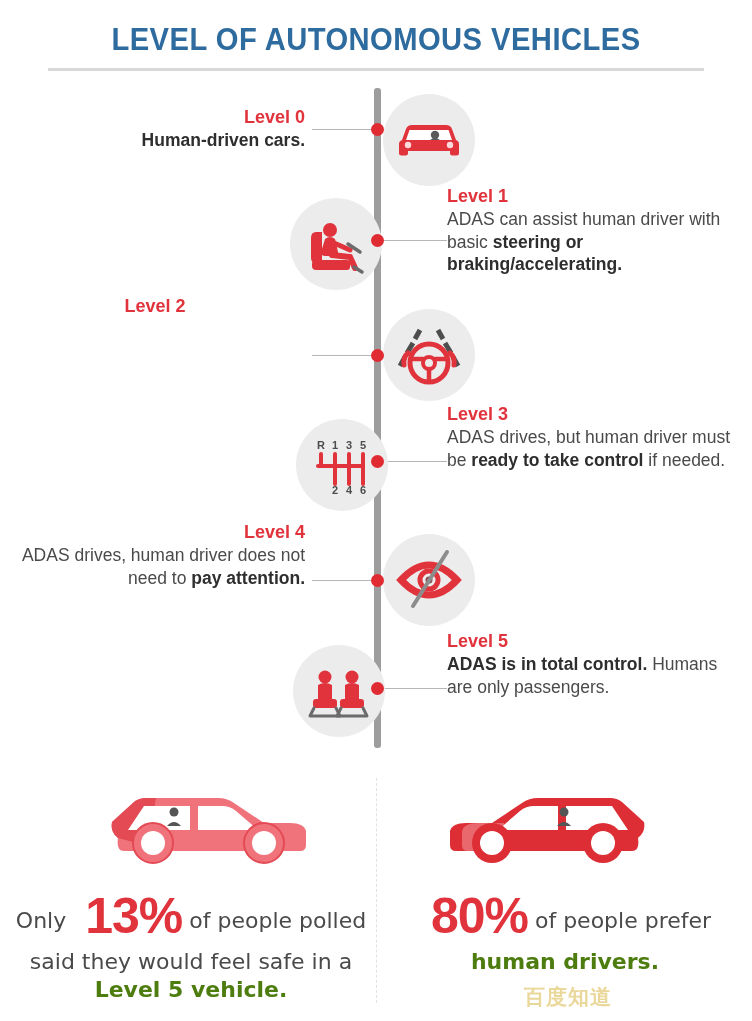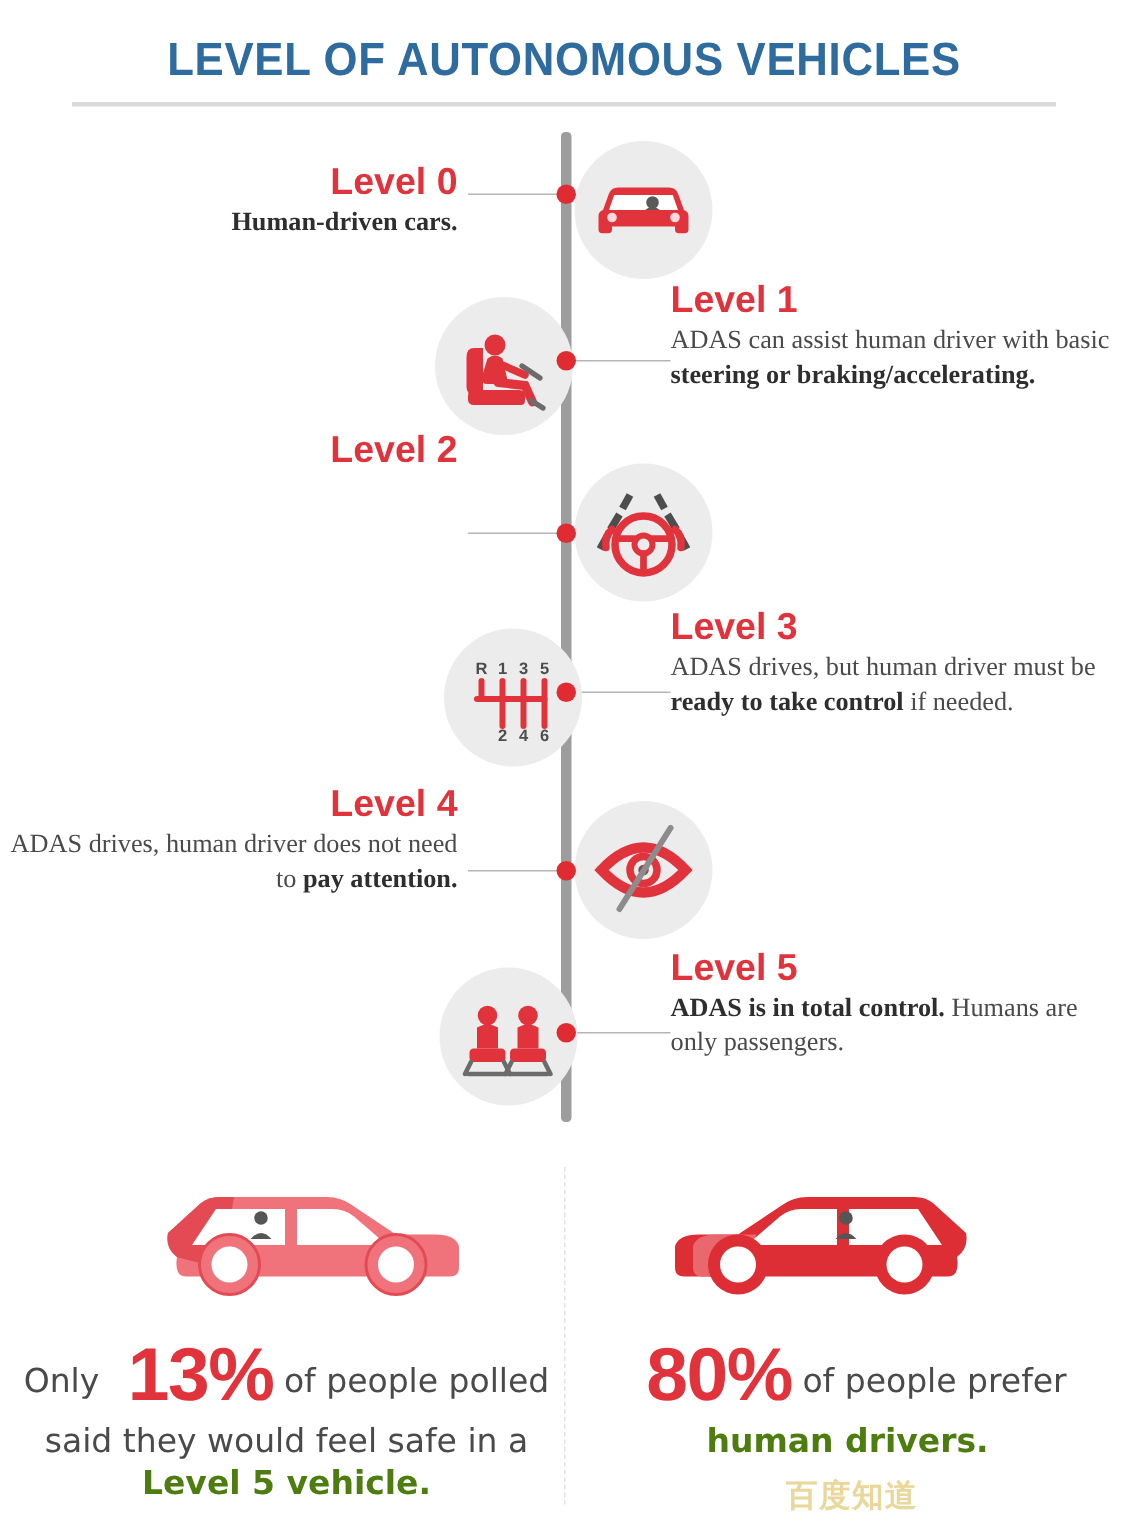--- a/index.html
+++ b/index.html
@@ -69,30 +69,30 @@
   
   .lvl {
     position: absolute;
     width: 300px;
   }
   .lvl.right { text-align: left; }
   .lvl.left  { text-align: right; }
   .lvl-head {
     color: #E1333C;
     font-weight: bold;
-    font-size: 25px;
+    font-size: 18px;
     line-height: 1.05;
     margin-bottom: 2px;
     font-family: "Liberation Sans", sans-serif;
   }
   .lvl-body {
     color: #4a4a4a;
     font-size: 17.5px;
     line-height: 1.30;
-    font-family: Liberation Serif, serif;
+    font-family: Liberation Sans, sans-serif;
   }
   .lvl-body b { color: #2e2e2e; font-weight: bold; }
 
   
   .stats-divider {
     position: absolute;
     left: 376px; top: 778px;
     width: 1px; height: 225px;
     border-left: 1px dashed #e2e2e2;
   }
@@ -198,21 +198,21 @@
             <path d="M24,0 l5,9"></path>
         </g>
         <circle cx="0" cy="6" r="19" fill="none" stroke="#E1333C" stroke-width="5"></circle>
         <circle cx="0" cy="6" r="6" fill="none" stroke="#E1333C" stroke-width="4"></circle>
         <path d="M-18,2 h12 M18,2 h-12 M0,12 v11" stroke="#E1333C" stroke-width="4.5" stroke-linecap="round"></path>
         <path d="M-21,-4 q-5,4 -4,12" stroke="#E1333C" stroke-width="5" fill="none" stroke-linecap="round"></path>
         <path d="M21,-4 q5,4 4,12" stroke="#E1333C" stroke-width="5" fill="none" stroke-linecap="round"></path>
       </g>
     </svg>
   </div>
-  <div class="lvl left" style="left:5px; top:287px; width:300px;">
+  <div class="lvl left" style="left:5px; top:297px; width:300px;text-align:center;">
     <div class="lvl-head">Level 2</div>
   </div>
 
   <div class="node-dot" style="top:455px"></div>
   <div class="connector" style="left:381px; top:461px; width:66px;"></div>
   <div class="icon-circle" style="left:296px; top:419px;">
     <svg viewBox="0 0 92 92">
       <g transform="translate(46,46)">
         <g fill="#4d4d4d" font-size="11" font-family="Liberation Sans, sans-serif" text-anchor="middle" font-weight="bold">
           <text x="-21" y="-16">R</text>

